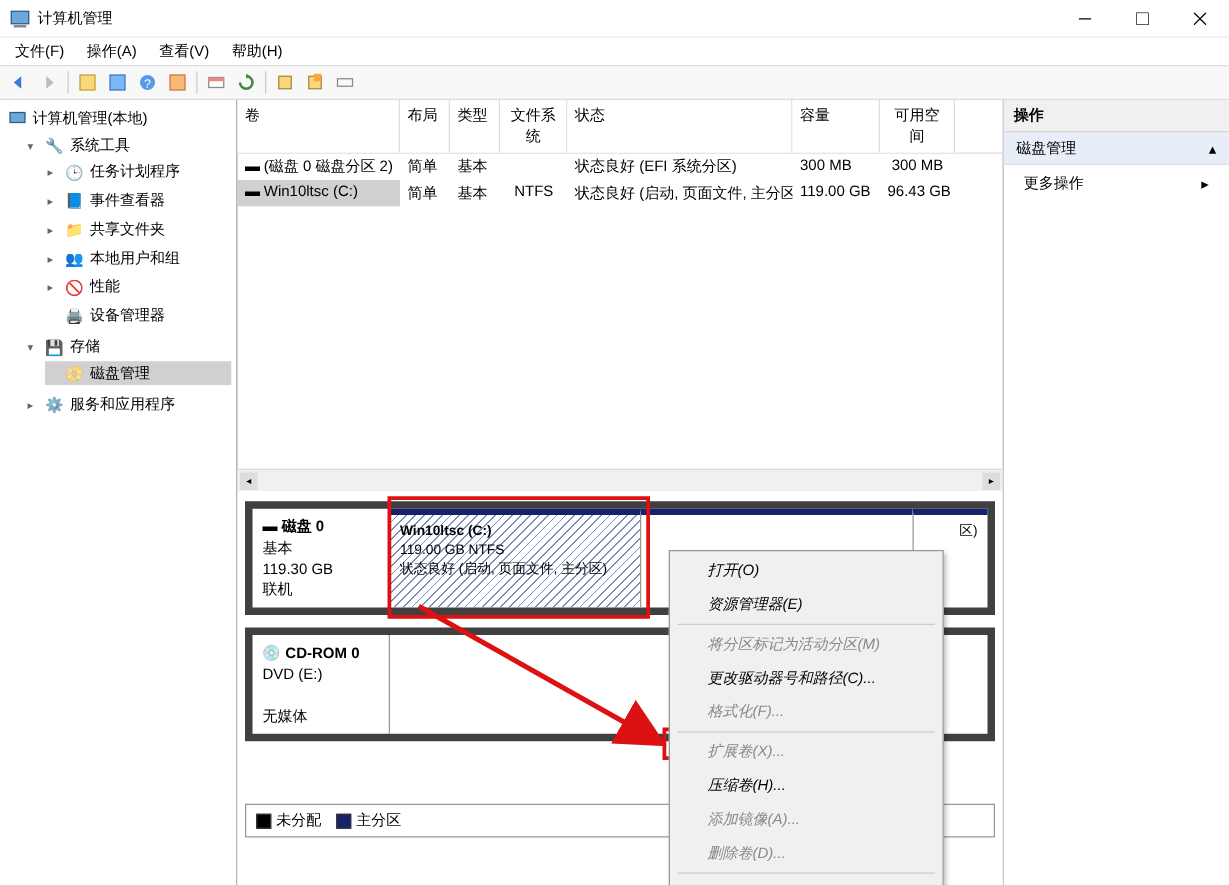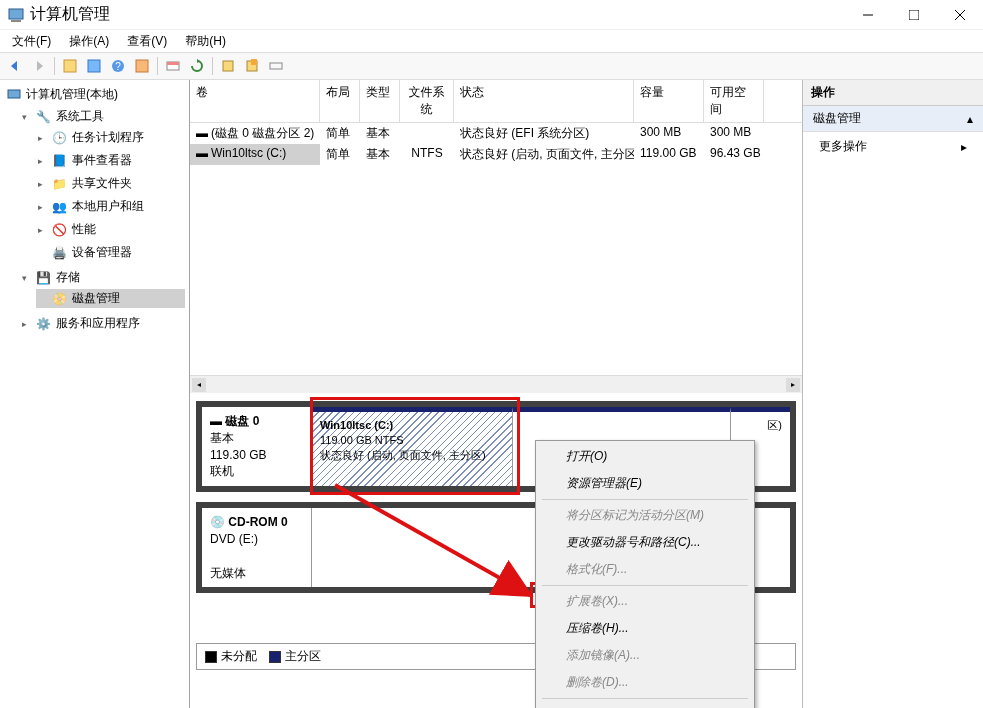--- a/index.html
+++ b/index.html
@@ -1,20 +1,20 @@
 <!DOCTYPE html>
 <html><head>
 <meta charset="utf-8">
 <style>
 * { margin: 0; padding: 0; box-sizing: border-box; font-family: "Microsoft YaHei", "Segoe UI", sans-serif; }
 body { width: 983px; height: 708px; background: #fff; font-size: 12px; overflow: hidden; position: relative; }
 
 .titlebar { height: 30px; display: flex; align-items: center; padding-left: 8px; border-bottom: 1px solid #eee; }
 .titlebar .icon { width: 16px; height: 16px; margin-right: 6px; }
-.titlebar .title { flex: 1; font-size: 16px; }
+.titlebar .title { flex: 1; font-size: 12px; }
 .titlebar .win-controls { display: flex; }
 .titlebar .win-btn { width: 46px; height: 30px; display: flex; align-items: center; justify-content: center; }
 
 .menubar { height: 22px; display: flex; align-items: center; padding-left: 4px; gap: 2px; }
 .menubar .menu-item { padding: 2px 8px; }
 
 .toolbar { height: 28px; display: flex; align-items: center; padding-left: 4px; gap: 2px; border-top: 1px solid #ddd; border-bottom: 1px solid #ddd; background: #f8f8f8; }
 .toolbar .tool-btn { width: 22px; height: 22px; display: flex; align-items: center; justify-content: center; }
 .toolbar .sep { width: 1px; height: 18px; background: #ccc; margin: 0 2px; }
 
@@ -38,21 +38,21 @@
 .vl-row .cell { padding: 2px 6px; white-space: nowrap; overflow: hidden; }
 .vl-row.selected .cell:first-child { background: #d0d0d0; }
 .vol-icon { display: inline-block; width: 12px; margin-right: 3px; }
 
 .col-vol { width: 130px; }
 .col-layout { width: 40px; }
 .col-type { width: 40px; }
 .col-fs { width: 54px; text-align: center; }
 .col-status { width: 180px; }
 .col-cap { width: 70px; text-align: left; }
-.col-free { width: 60px; text-align: left; }
+.col-free { width: 60px; text-align: center; }
 
 .scroll-track { height: 18px; background: #f0f0f0; border-top: 1px solid #ddd; display: flex; align-items: center; justify-content: space-between; padding: 0 2px; }
 .scroll-arrow { width: 14px; height: 14px; background: #ddd; display: flex; align-items: center; justify-content: center; font-size: 8px; }
 
 .disk-map { flex: 1; padding: 8px 6px; background: #fff; position: relative; overflow: hidden; }
 .disk-row { display: flex; margin-bottom: 10px; border: 6px solid #404040; }
 .disk-info { width: 110px; padding: 6px 8px; border-right: 1px solid #999; }
 .disk-info div { font-size: 12px; line-height: 1.4; }
 .disk-info .name { font-weight: bold; }
 .disk-partitions { flex: 1; display: flex; }

